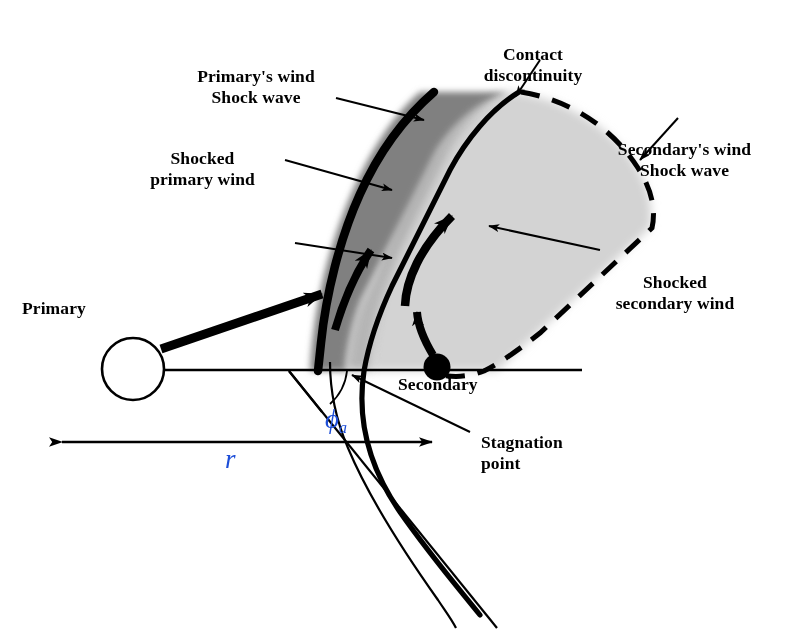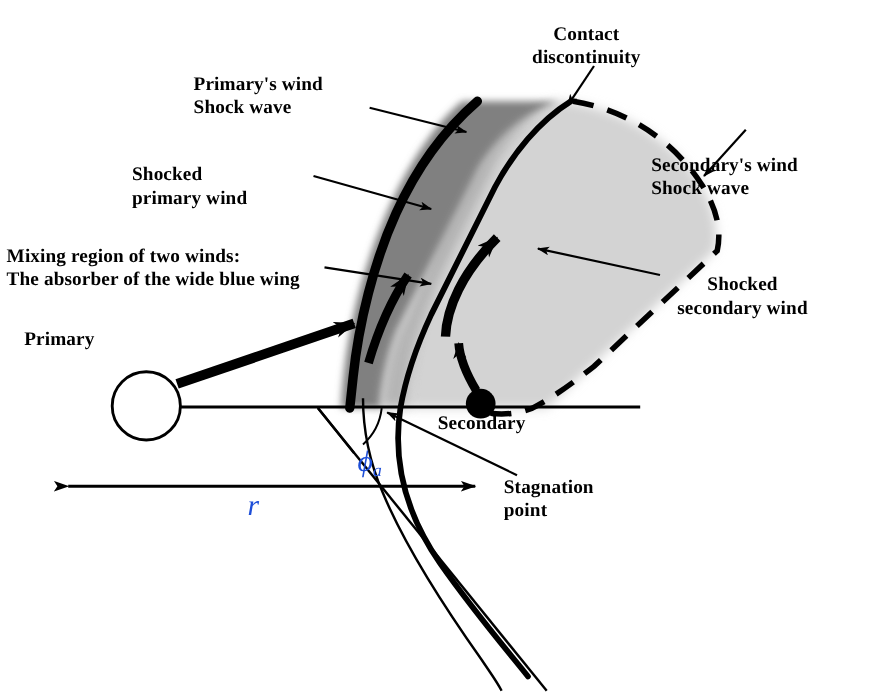--- a/index.html
+++ b/index.html
@@ -28,22 +28,22 @@
   .lbl {
     position: absolute;
     font-family: "Liberation Serif", "DejaVu Serif", serif;
     font-weight: bold;
     font-size: 17.5px;
     line-height: 21px;
     color: #000000;
     white-space: pre;
     letter-spacing: 0.1px;
   }
-  .lbl.center { text-align: center; }
-  .lbl.right  { text-align: left; font-family: Liberation Serif, serif; }
+  .lbl.center { text-align: center; margin-top: 24px; }
+  .lbl.right  { text-align: center; font-family: Liberation Serif, serif; }
   .lbl.left   { text-align: left; }
   .mathlbl {
     position: absolute;
     font-family: "Liberation Serif", "DejaVu Serif", serif;
     font-style: italic;
     color: #1d4ed8;
     white-space: pre;
   }
   .phi { font-size: 27px; }
   .phi .sub {
@@ -179,29 +179,28 @@
   </svg>
 
   <div class="lbl right" style="left:176px; top:66px; width:160px;">Primary's wind<br>Shock wave</div>
 
   <div class="lbl center" style="left:448px; top:20px; width:170px;">Contact<br>discontinuity</div>
 
   <div class="lbl right" style="left:592px; top:100px; width:185px;margin-top:39px;">Secondary's wind<br>Shock wave</div>
 
   <div class="lbl right" style="left:120px; top:148px; width:165px;">Shocked<br>primary wind</div>
 
-  <div class="lbl right" style="left:6px; top:222px; width:288px;">Mixing region of two winds:<br>The absorber of the wide blue wing</div>
 
   <div class="lbl center" style="left:580px; top:248px; width:190px;">Shocked<br>secondary wind</div>
 
   <div class="lbl left" style="left:22px; top:298px; width:110px;">Primary</div>
 
   <div class="lbl left" style="left:398px; top:374px; width:140px;">Secondary</div>
 
-  <div class="lbl left" style="left:458px; top:432px; width:140px;">Stagnation<br>point</div>
+  <div class="lbl left" style="left:481px; top:432px; width:140px;">Stagnation<br>point</div>
 
   <div class="mathlbl phi" style="left:298px; top:373px;">
     <span>ϕ</span><span class="sub">a</span>
   </div>
 
   <div class="mathlbl rlab" style="left:225px; top:444px;">r</div>
 
 </div>
 
 </body></html>

